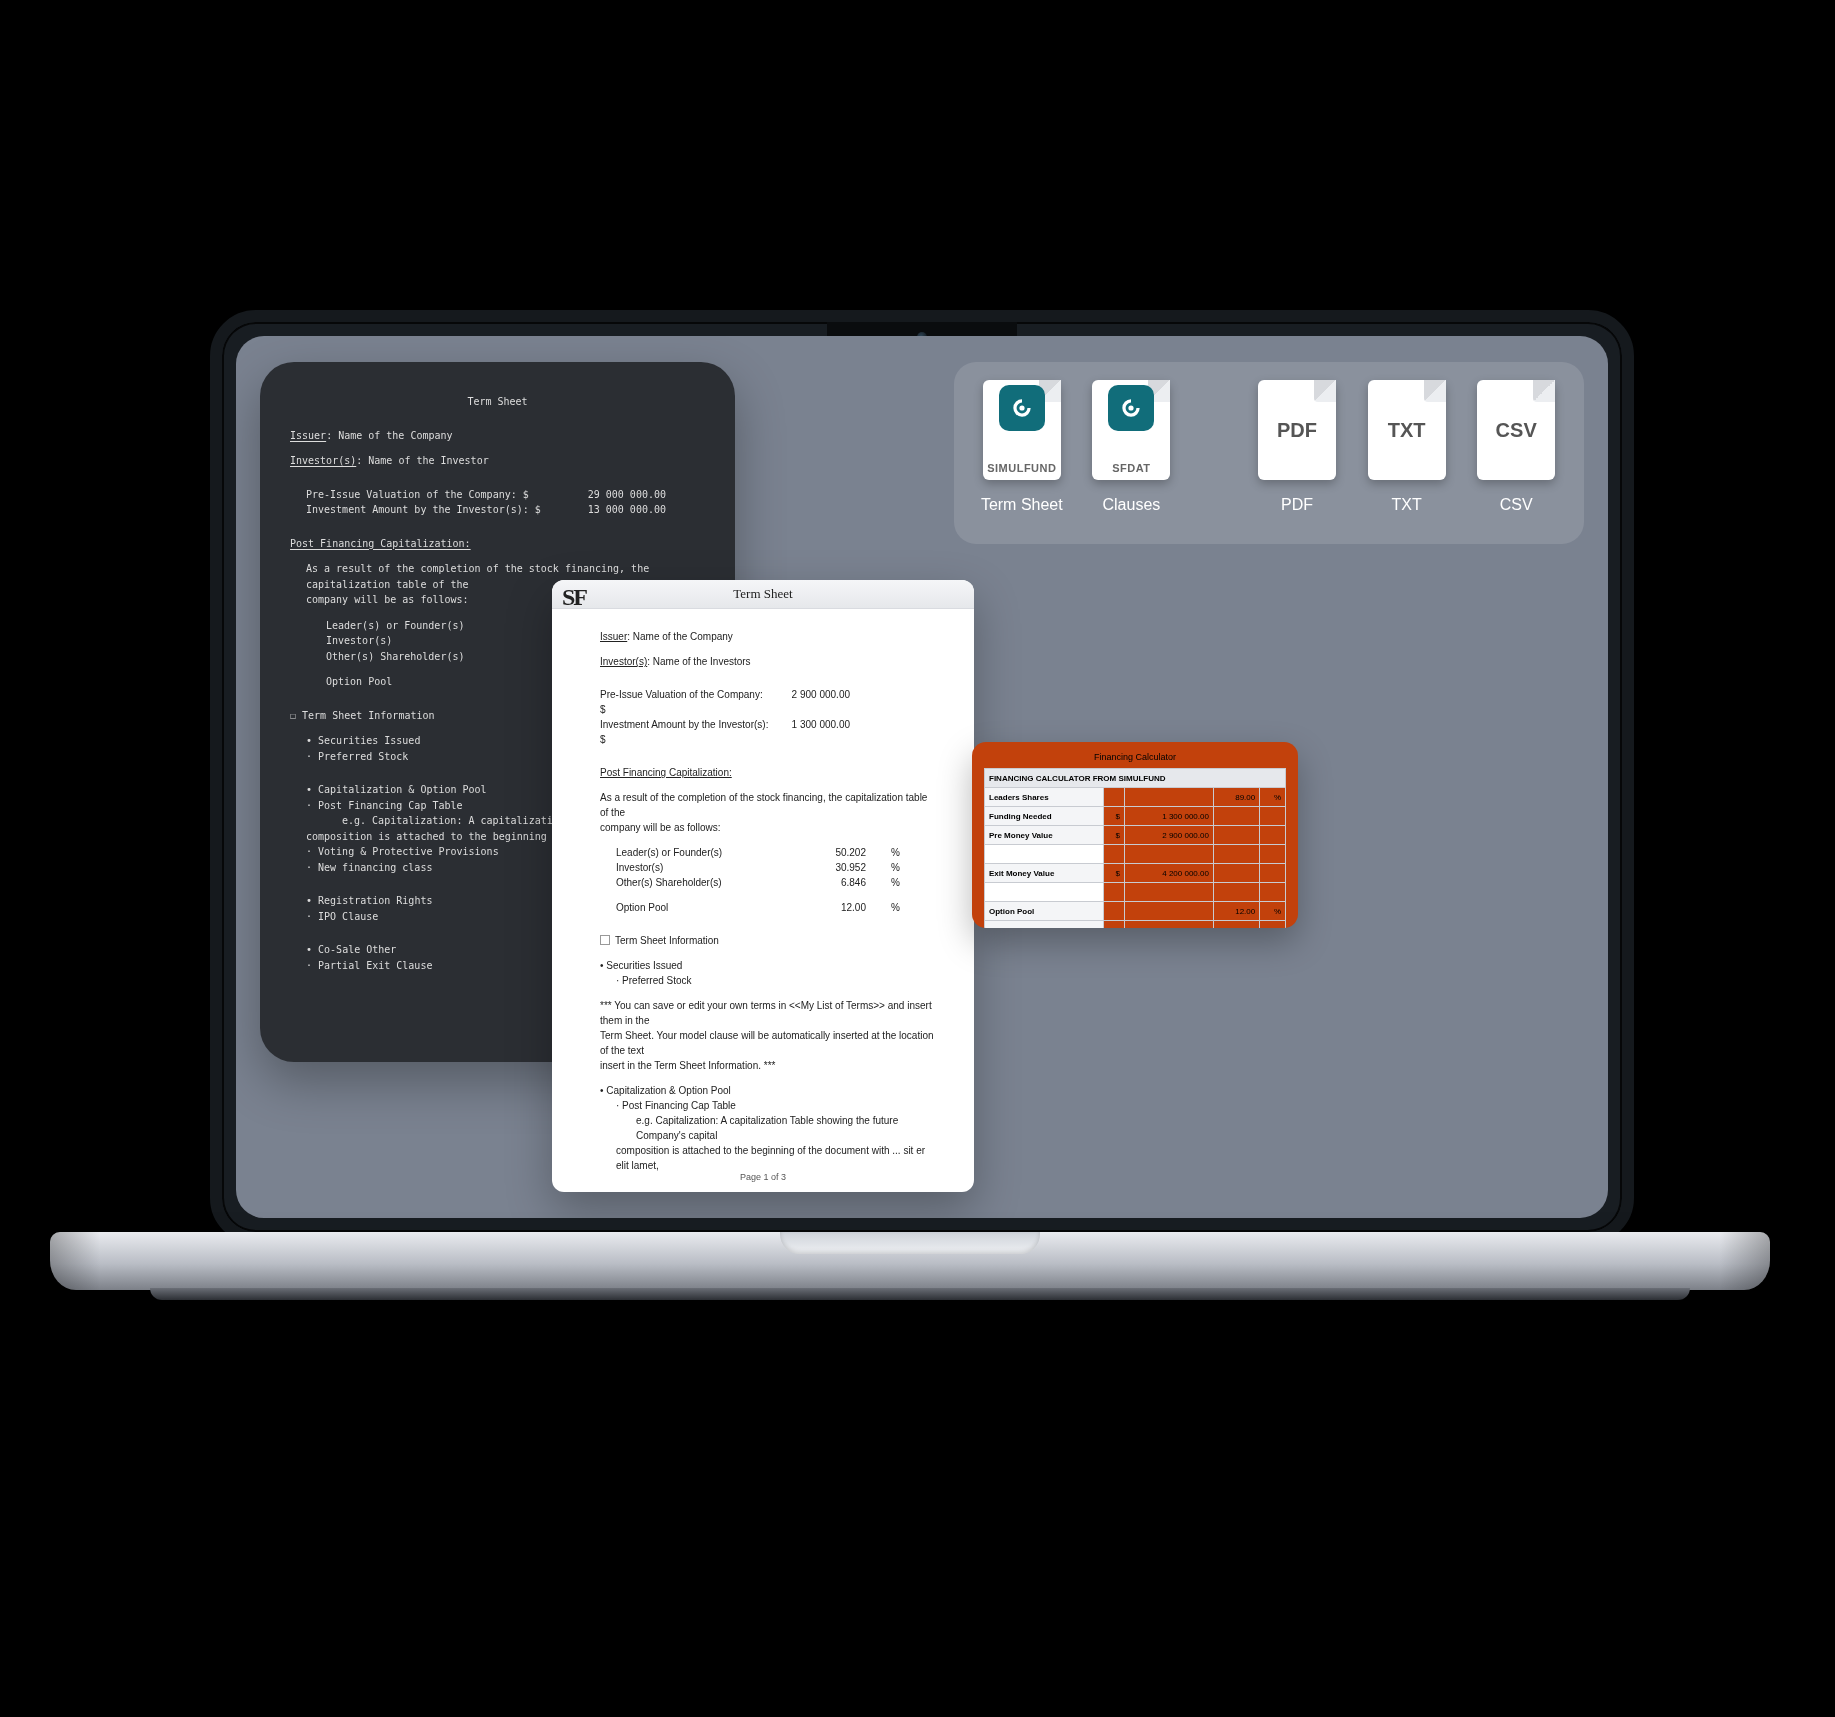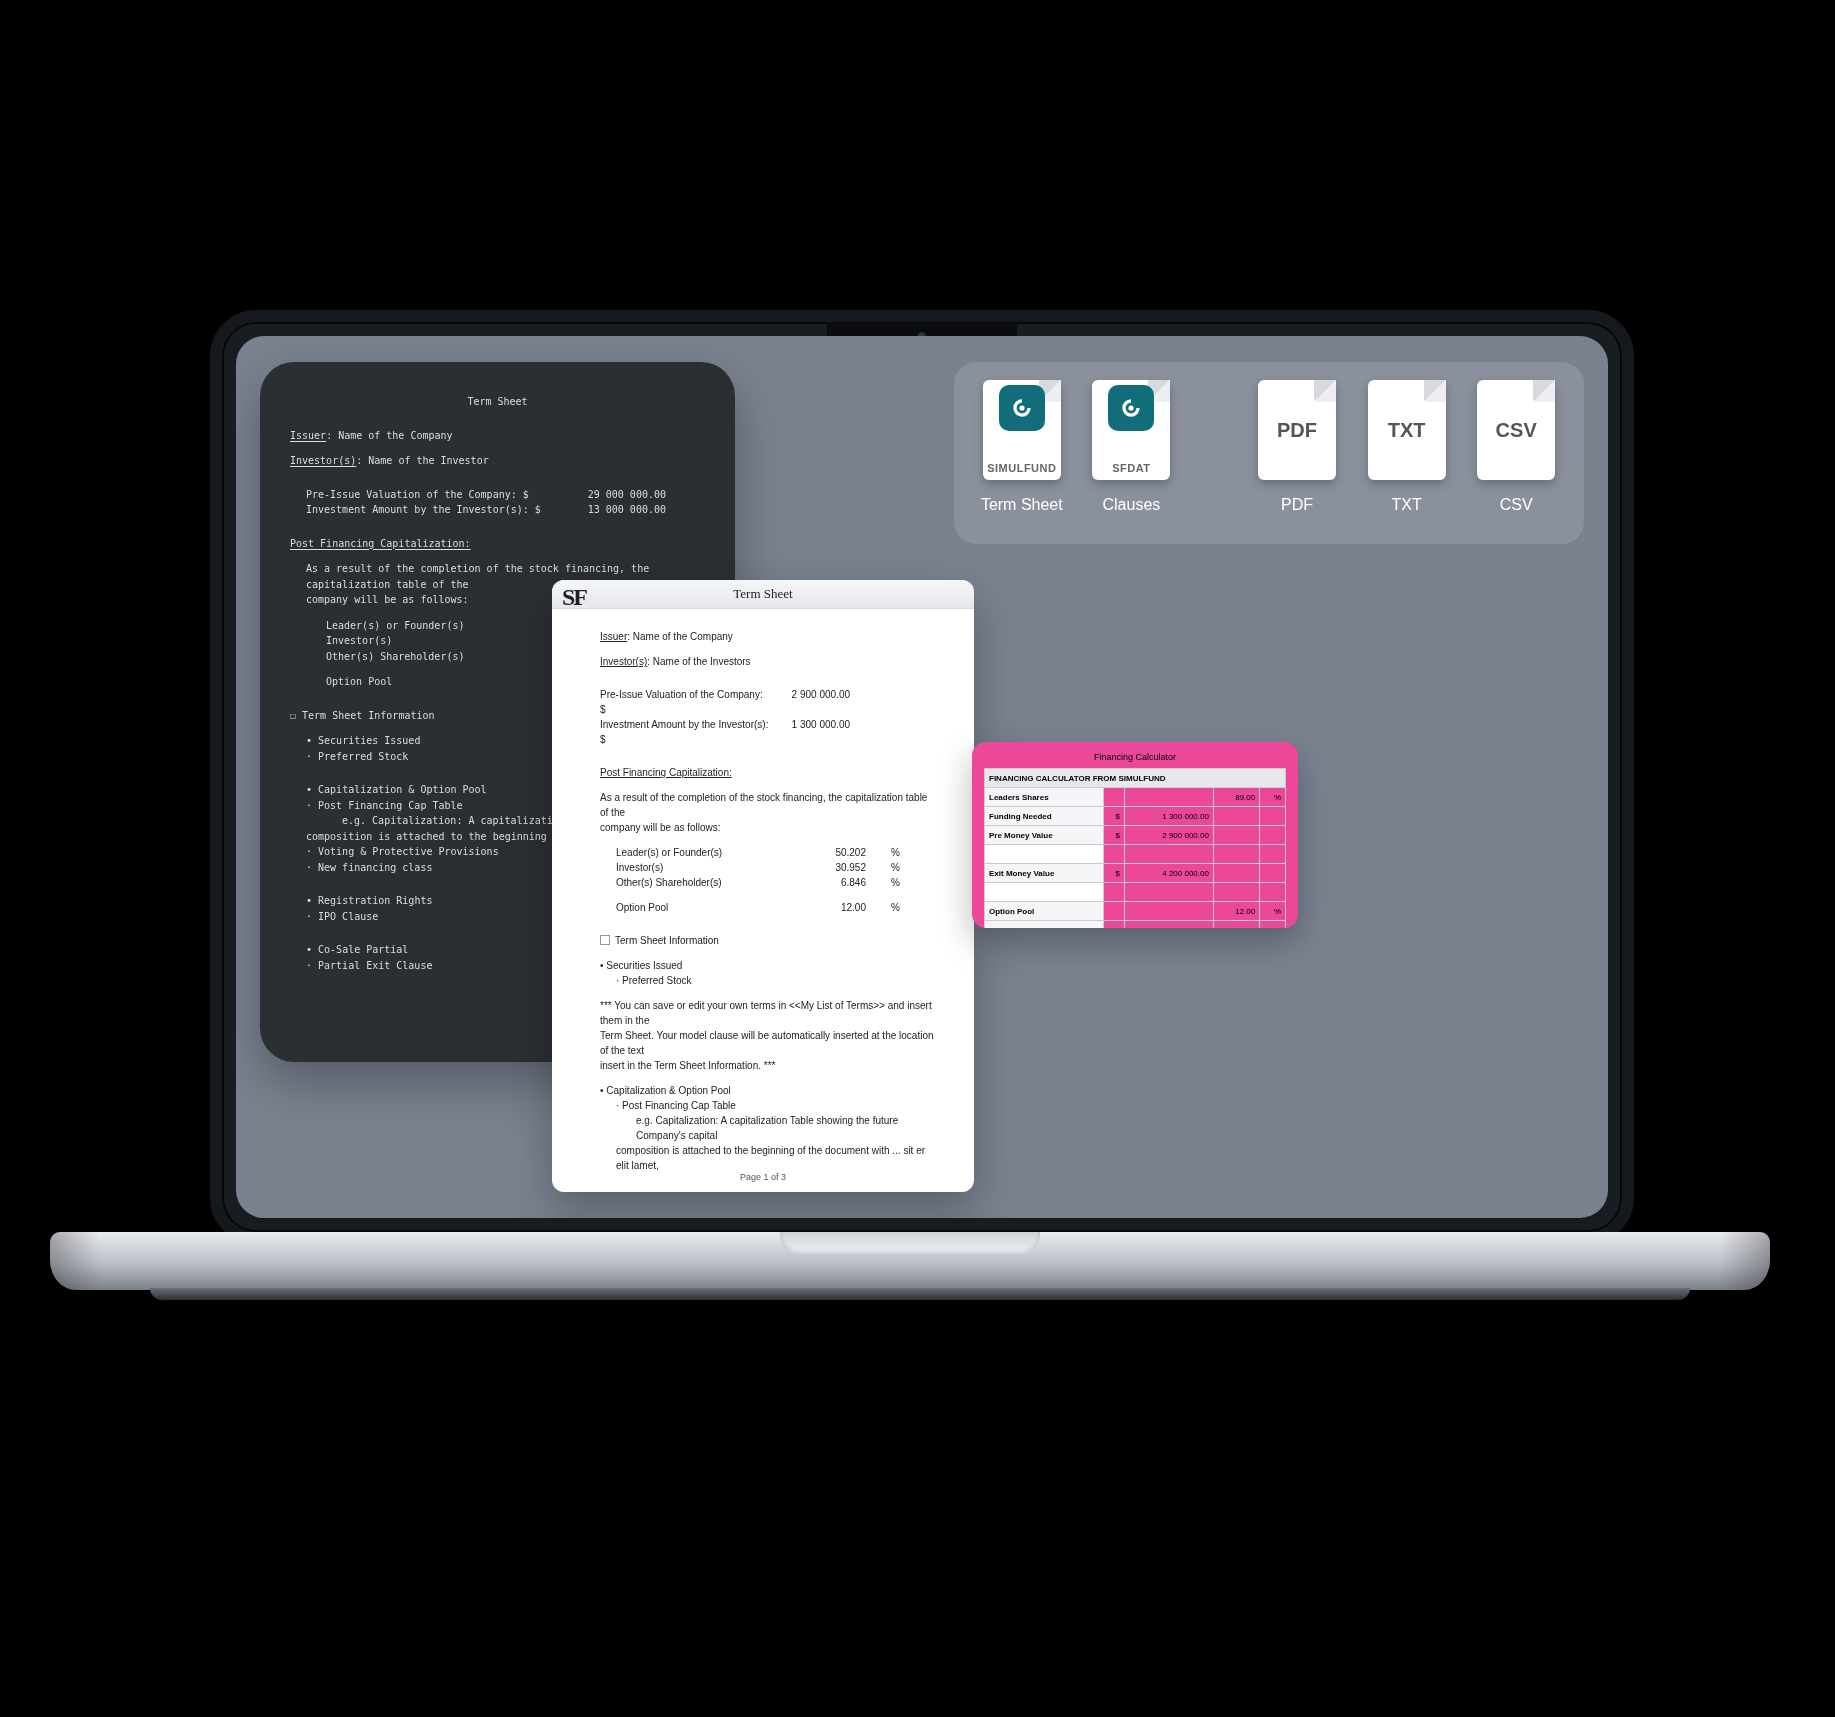--- a/index.html
+++ b/index.html
@@ -208,21 +208,21 @@
   .white-page .sq { display:inline-block; width:8px; height:8px; border:1px solid #999; margin-right:5px; transform:translateY(1px); }
   .white-page .footer { position:absolute; bottom:10px; left:0; right:0; text-align:center; font-size:9px; color:#555;}
 
   
   .sheet {
     position:absolute;
     left: 736px;
     top: 406px;
     width: 326px;
     height: 186px;
-    background:#ec4899;
+    background:#c2410c;
     border-radius:14px;
     box-shadow: 0 14px 34px rgba(0,0,0,.28);
     font-size:9px;
     padding: 10px 12px 14px;
     box-sizing:border-box;
     overflow:hidden;
   }
   .sheet .title { text-align:center; margin-bottom:6px; font-size:9px; }
   .sheet table { border-collapse:collapse; width:100%;padding-left:44px; }
   .sheet td, .sheet th {
@@ -361,21 +361,21 @@
       <div class="indent1">• <span>Capitalization &amp; Option Pool</span></div>
       <div class="indent1">· Post Financing Cap Table</div>
       <div class="indent3">    e.g. Capitalization: A capitalization Table showing t</div>
       <div class="indent1">composition is attached to the beginning of the document wit</div>
       <div class="indent1">· Voting &amp; Protective Provisions</div>
       <div class="indent1">· New financing class</div>
       <div class="sp2"></div>
       <div class="indent1">• <span>Registration Rights</span></div>
       <div class="indent1">· IPO Clause</div>
       <div class="sp2"></div>
-      <div class="indent1">• <span>Co-Sale Partial</span></div>
+      <div class="indent1">• <span>Co-Sale Other</span></div>
       <div class="indent1">· Partial Exit Clause</div>
     </div>
 
     <div class="white-page">
       <div class="hdr">
         <span class="sf">SF</span>
         <span>Term Sheet</span>
       </div>
       <div class="body">
         <div><u>Issuer</u><span>: Name of the Company</span></div>

